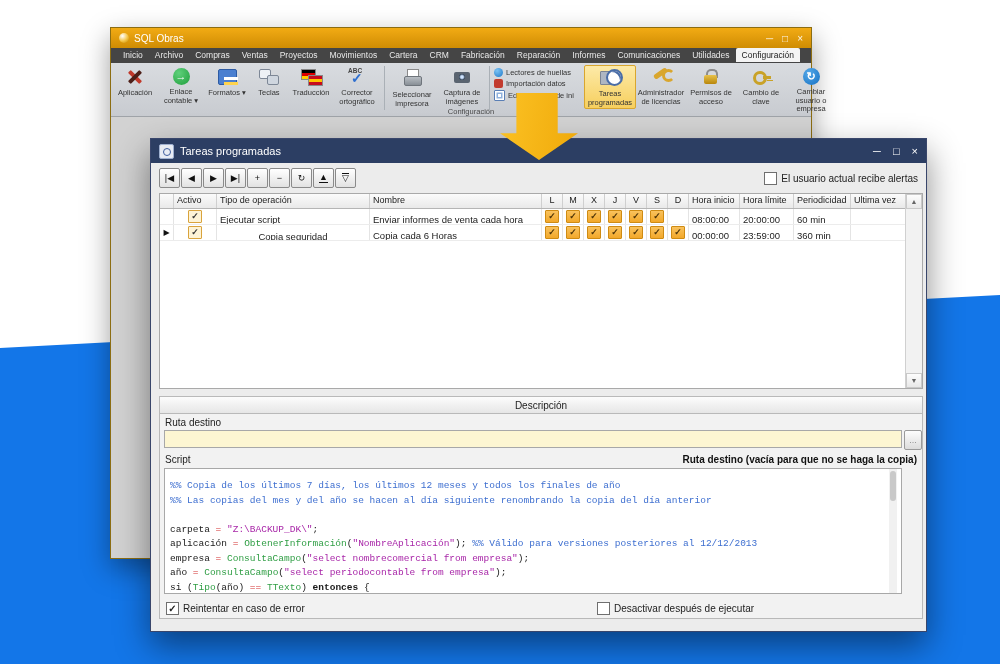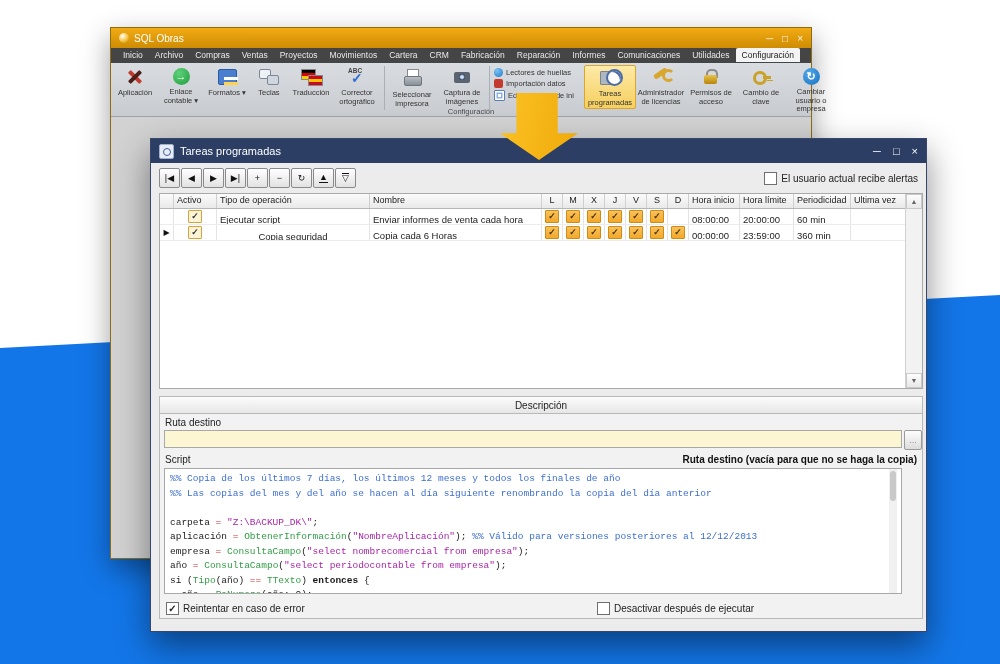--- a/index.html
+++ b/index.html
@@ -118,21 +118,21 @@
   
   .panel{position:absolute;left:8px;top:274px;width:764px;height:206px;background:#f2f2f2;border:1px solid #b9b9b9;box-sizing:border-box;}
   .ruta-label{position:absolute;left:5px;top:3px;font-size:10px;}
   .ruta-input{position:absolute;left:4px;top:16px;width:738px;height:18px;background:#fdf6d2;border:1px solid #a8a8a8;
               box-sizing:border-box;font-size:10px;padding:0 4px;font-family:"Liberation Sans",sans-serif;}
   .browse-btn{position:absolute;left:744px;top:16px;width:16px;height:18px;border:1px solid #9a9a9a;border-radius:2px;
               background:linear-gradient(#fdfdfd,#dcdcdc);font-size:8px;color:#666;display:flex;align-items:center;justify-content:center;}
   .script-label{position:absolute;left:5px;top:40px;font-size:10px;}
   .ruta-hint{position:absolute;right:5px;top:40px;font-size:10px;font-weight:bold;color:#111;}
   .script-box{position:absolute;left:4px;top:54px;width:738px;height:126px;background:#fff;border:1px solid #a8a8a8;
-              box-sizing:border-box;overflow:hidden;padding:3px 5px;font-family:"Liberation Mono",monospace;
+              box-sizing:border-box;overflow:hidden;padding:10px 5px;font-family:"Liberation Mono",monospace;
               font-size:9.5px;line-height:14.5px;white-space:pre;}
   .script-scrollbar{position:absolute;left:729px;top:55px;width:8px;height:124px;background:#f1f1f1;}
   .script-scrollbar::before{content:"";position:absolute;left:1px;top:2px;width:6px;height:30px;background:#c9c9c9;border-radius:3px;}
   .tok-c{color:#3e6fd0;} .tok-s{color:#a826a8;} .tok-f{color:#2f9e44;} .tok-o{color:#d32f2f;}
   .tok-p{color:#1a1a1a;} .tok-k{color:#1a1a1a;font-weight:bold;}
   #retry-checkbox{position:absolute;left:6px;top:188px;}
   #disable-checkbox{position:absolute;left:437px;top:188px;}
 </style>
 </head>
 <body>

